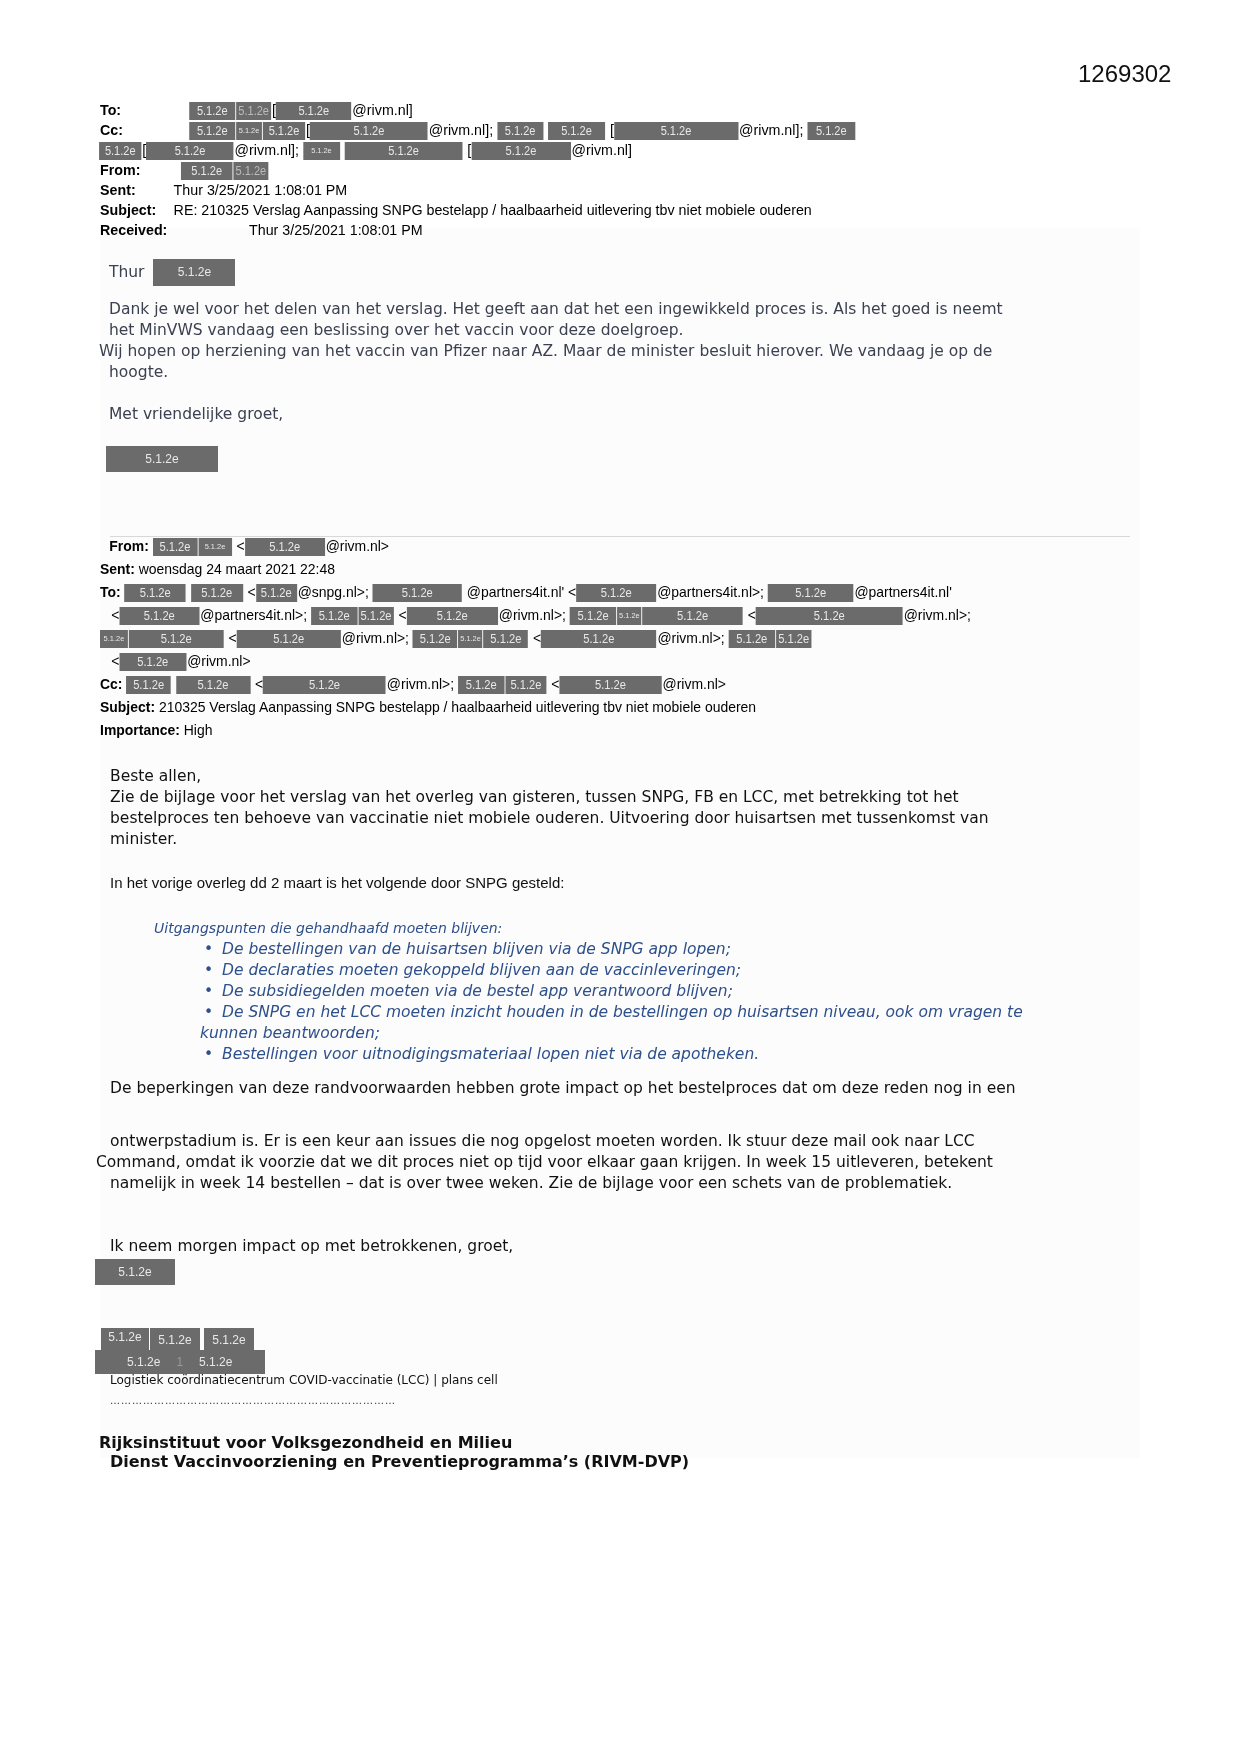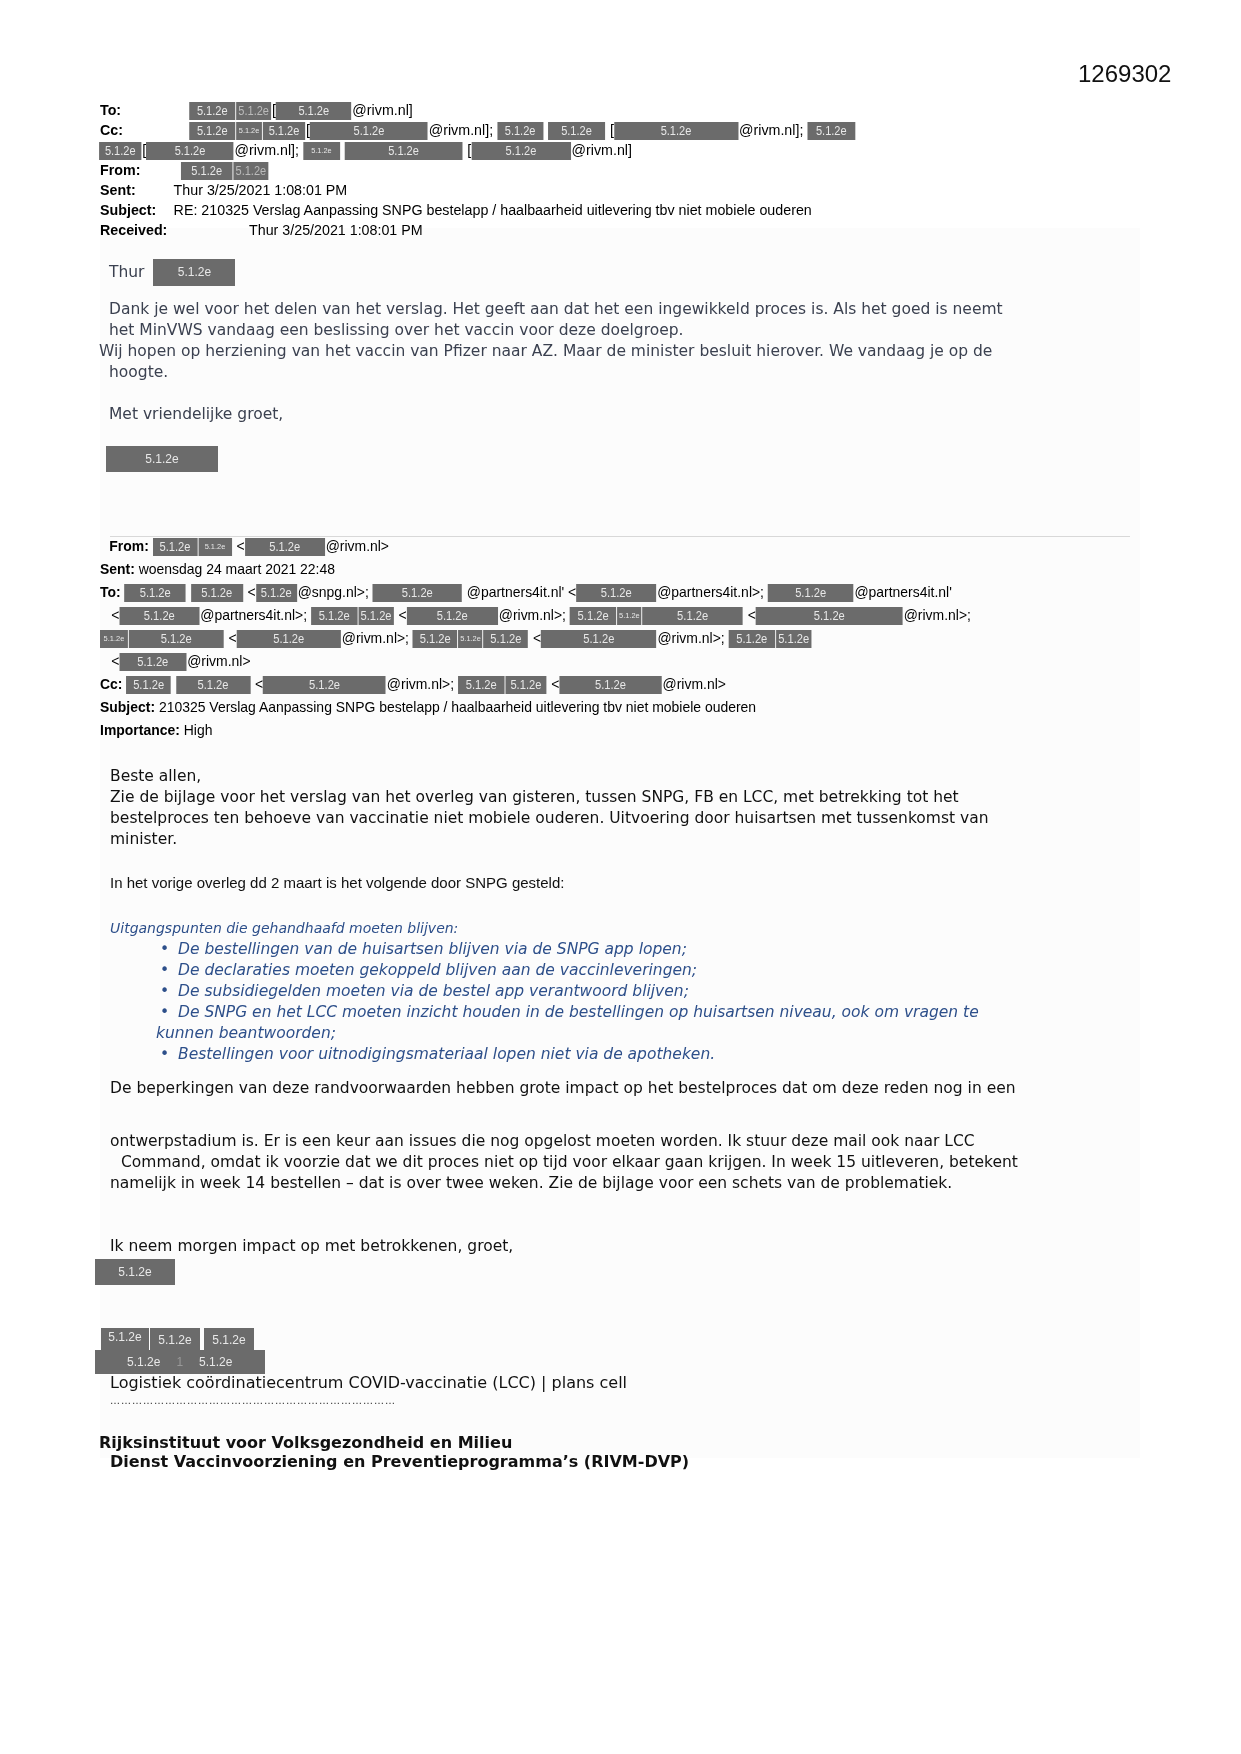--- a/index.html
+++ b/index.html
@@ -45,21 +45,21 @@
   }
   .h2 b { font-weight: bold; }
   .b2 {
     position: absolute; font-family: "DejaVu Sans", sans-serif; font-size: 15.5px;
     color: #111; line-height: 21.5px; white-space: nowrap;
   }
   .narrow { font-family: "Liberation Sans", sans-serif; font-size: 15px; color: #111;
     position: absolute; white-space: nowrap; }
   .blue {
     position: absolute; font-family: "DejaVu Sans", sans-serif; font-style: italic;
-    color: #2d4f8a; font-size: 15.5px; line-height: 21.5px; white-space: nowrap;
+    color: #2d4f8a; font-size: 15.5px; line-height: 21.5px; white-space: nowrap; margin-left: 44px;
   }
   .blue .bul { display: inline-block; width: 18px; font-style: normal; }
   .sig { position: absolute; font-family: "DejaVu Sans", sans-serif; font-size: 15.5px; color: #111; white-space: nowrap; }
   .sigb { font-weight: bold; }
 </style>
 </head>
 <body>
 
 <div class="page-num">1269302</div>
 
@@ -144,32 +144,32 @@
 <div class="blue" style="left:110px;top:918px;font-size:14px;">Uitgangspunten die gehandhaafd moeten blijven:</div>
 <div class="blue" style="left:160px;top:939px;"><span class="bul">•</span><span>De bestellingen van de huisartsen blijven via de SNPG app lopen;</span></div>
 <div class="blue" style="left:160px;top:960px;"><span class="bul">•</span><span>De declaraties moeten gekoppeld blijven aan de vaccinleveringen;</span></div>
 <div class="blue" style="left:160px;top:981px;"><span class="bul">•</span><span>De subsidiegelden moeten via de bestel app verantwoord blijven;</span></div>
 <div class="blue" style="left:160px;top:1002px;"><span class="bul">•</span><span>De SNPG en het LCC moeten inzicht houden in de bestellingen op huisartsen niveau, ook om vragen te</span></div>
 <div class="blue" style="left:156px;top:1023px;">kunnen beantwoorden;</div>
 <div class="blue" style="left:160px;top:1044px;"><span class="bul">•</span><span>Bestellingen voor uitnodigingsmateriaal lopen niet via de apotheken.</span></div>
 
 <div class="b2" style="left:110px;top:1078px;">De beperkingen van deze randvoorwaarden hebben grote impact op het bestelproces dat om deze reden nog in een</div>
 <div class="b2" style="left:110px;top:1131px;">ontwerpstadium is. Er is een keur aan issues die nog opgelost moeten worden. Ik stuur deze mail ook naar LCC</div>
-<div class="b2" style="left:121px;top:1152px;">Command, omdat ik voorzie dat we dit proces niet op tijd voor elkaar gaan krijgen. In week 15 uitleveren, betekent</div>
+<div class="b2" style="left:96px;top:1152px;">Command, omdat ik voorzie dat we dit proces niet op tijd voor elkaar gaan krijgen. In week 15 uitleveren, betekent</div>
 <div class="b2" style="left:110px;top:1173px;">namelijk in week 14 bestellen – dat is over twee weken. Zie de bijlage voor een schets van de problematiek.</div>
 
 <div class="b2" style="left:110px;top:1236px;">Ik neem morgen impact op met betrokkenen, groet,</div>
 <div style="position:absolute;left:95px;top:1259px;">
   <span class="red" style="width:80px;height:26px;line-height:26px">5.1.2e</span>
 </div>
 
 <div style="position:absolute;left:101px;top:1328px;width:170px;">
   <div style="height:22px;">
     <span class="red" style="width:48px;height:22px;line-height:18px">5.1.2e</span><span class="red" style="width:50px;height:22px;line-height:24px">5.1.2e</span><span class="red" style="width:50px;height:22px;line-height:24px;margin-left:3px">5.1.2e</span>
   </div>
   <div style="margin-left:-6px;width:170px;height:24px;background:#6b6b6b;color:#e8e8e8;font-size:12px;line-height:24px;">
     <span style="margin-left:32px">5.1.2e</span><span style="margin-left:16px;color:#999">1</span><span style="margin-left:16px">5.1.2e</span>
   </div>
 </div>
-<div class="sig" style="left:110px;top:1373px;font-size:16px;">Logistiek coördinatiecentrum COVID-vaccinatie (LCC) | plans cell</div>
+<div class="sig" style="left:110px;top:1373px;font-size:12px;">Logistiek coördinatiecentrum COVID-vaccinatie (LCC) | plans cell</div>
 <div class="sig" style="left:110px;top:1395px;font-size:10px;letter-spacing:1px;color:#333;">……………………………………………………………………</div>
 <div class="sig sigb" style="left:110px;top:1412px;font-size:16px;margin-top:40px;">Dienst Vaccinvoorziening en Preventieprogramma’s (RIVM-DVP)</div>
 <div class="sig sigb" style="left:99px;top:1433px;font-size:16px;">Rijksinstituut voor Volksgezondheid en Milieu</div>
 
 </body></html>

